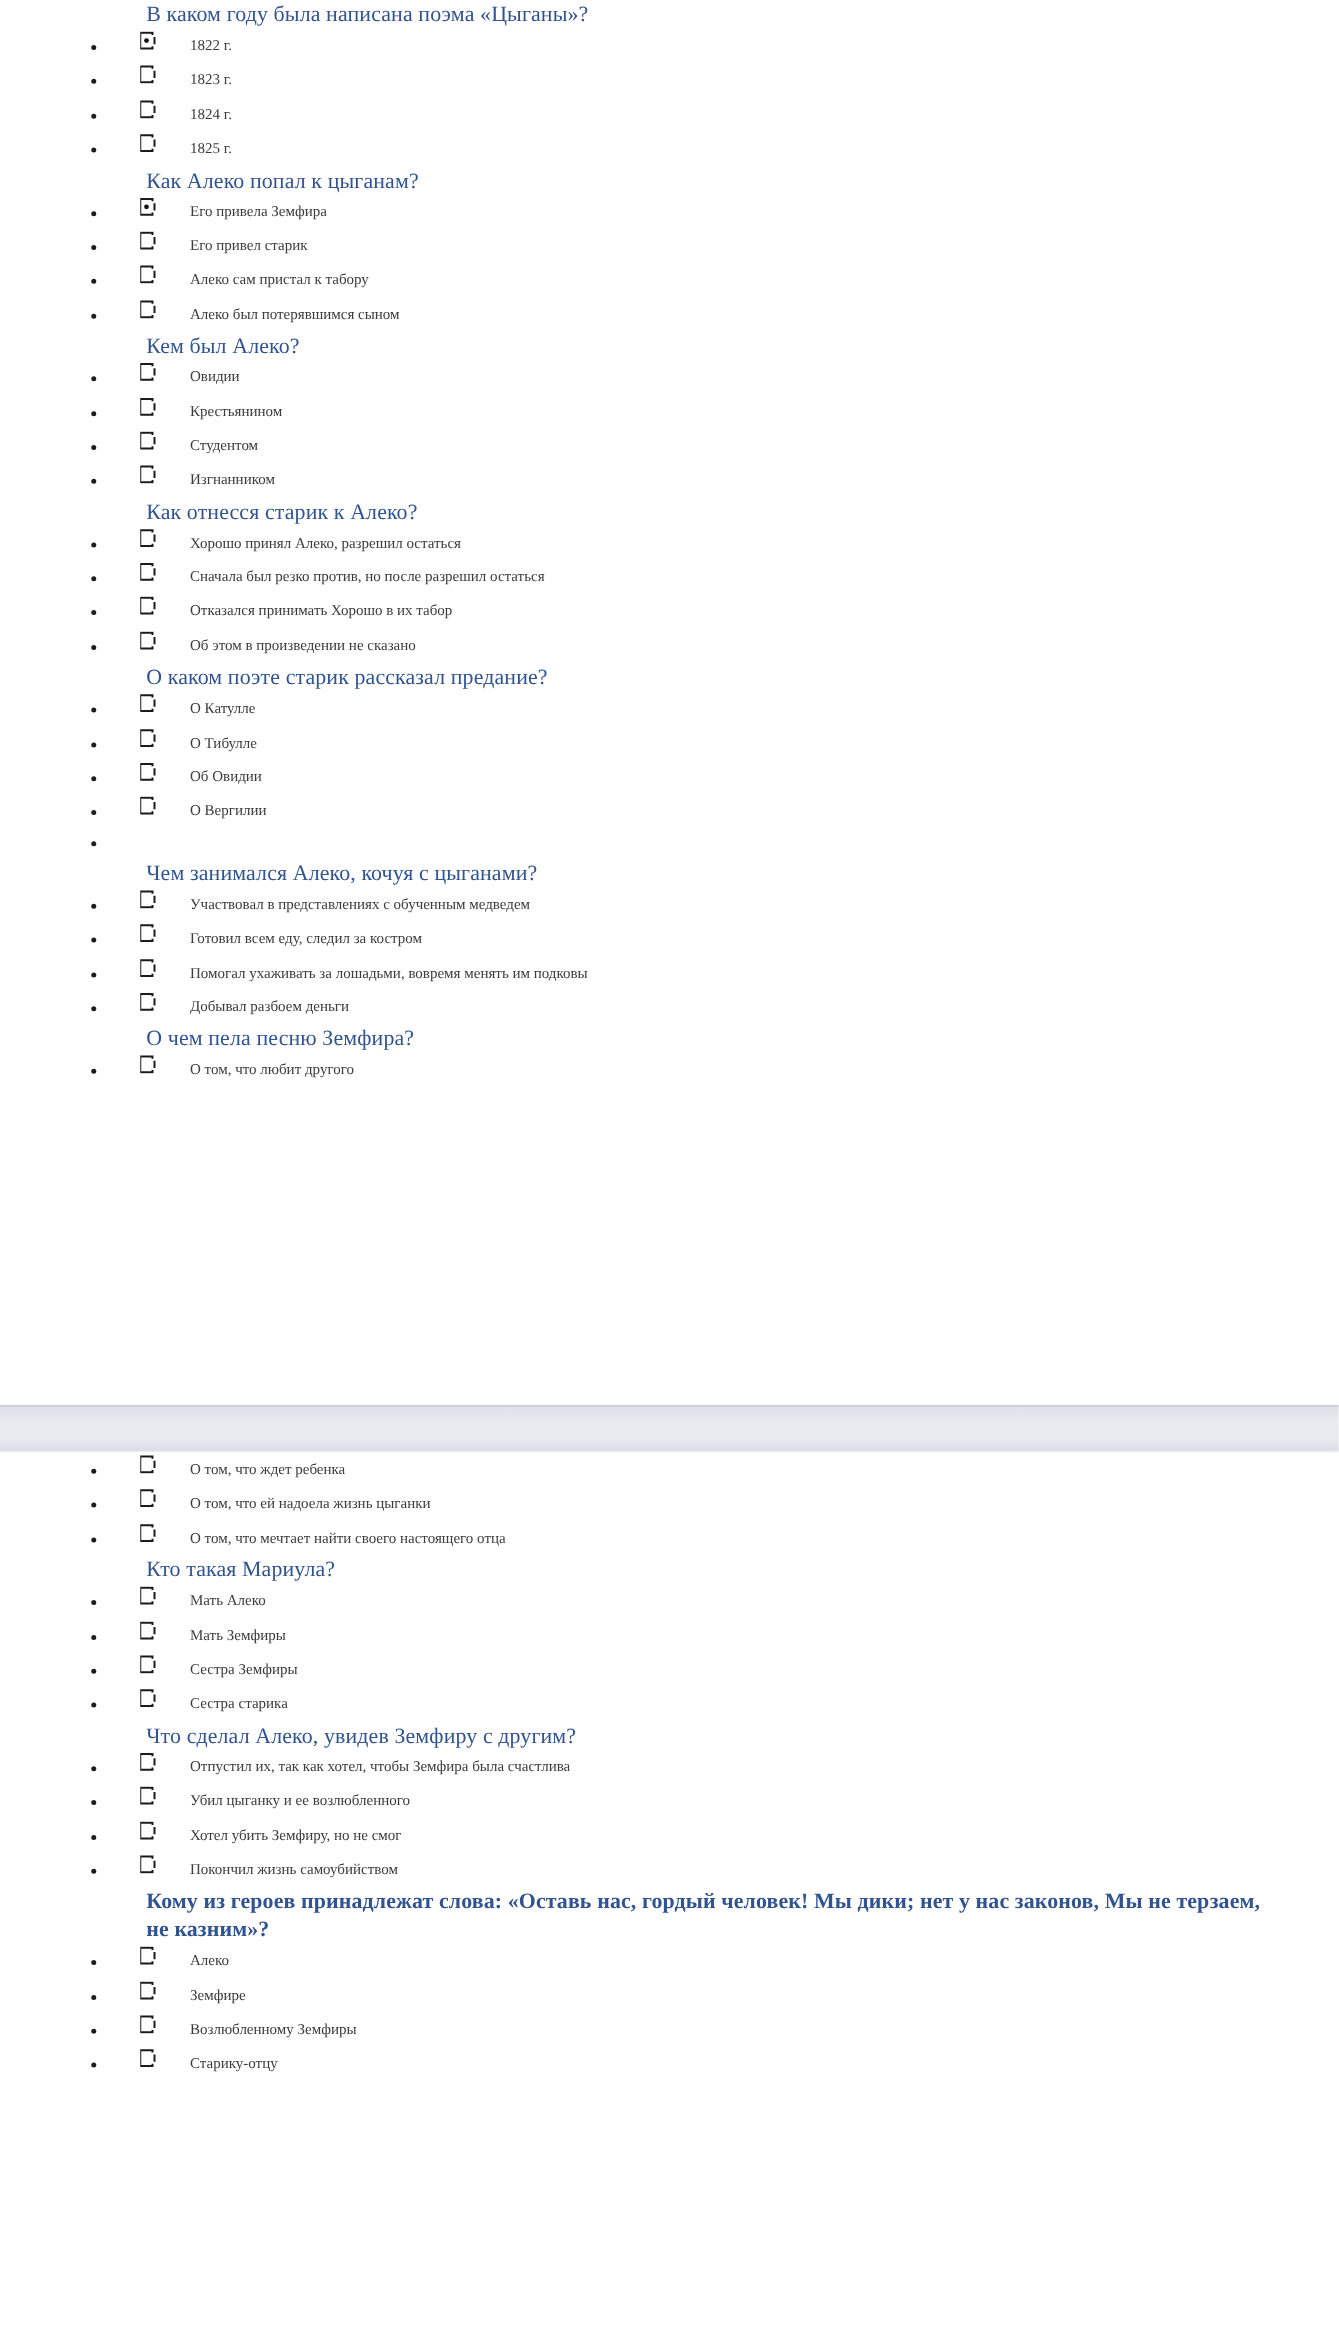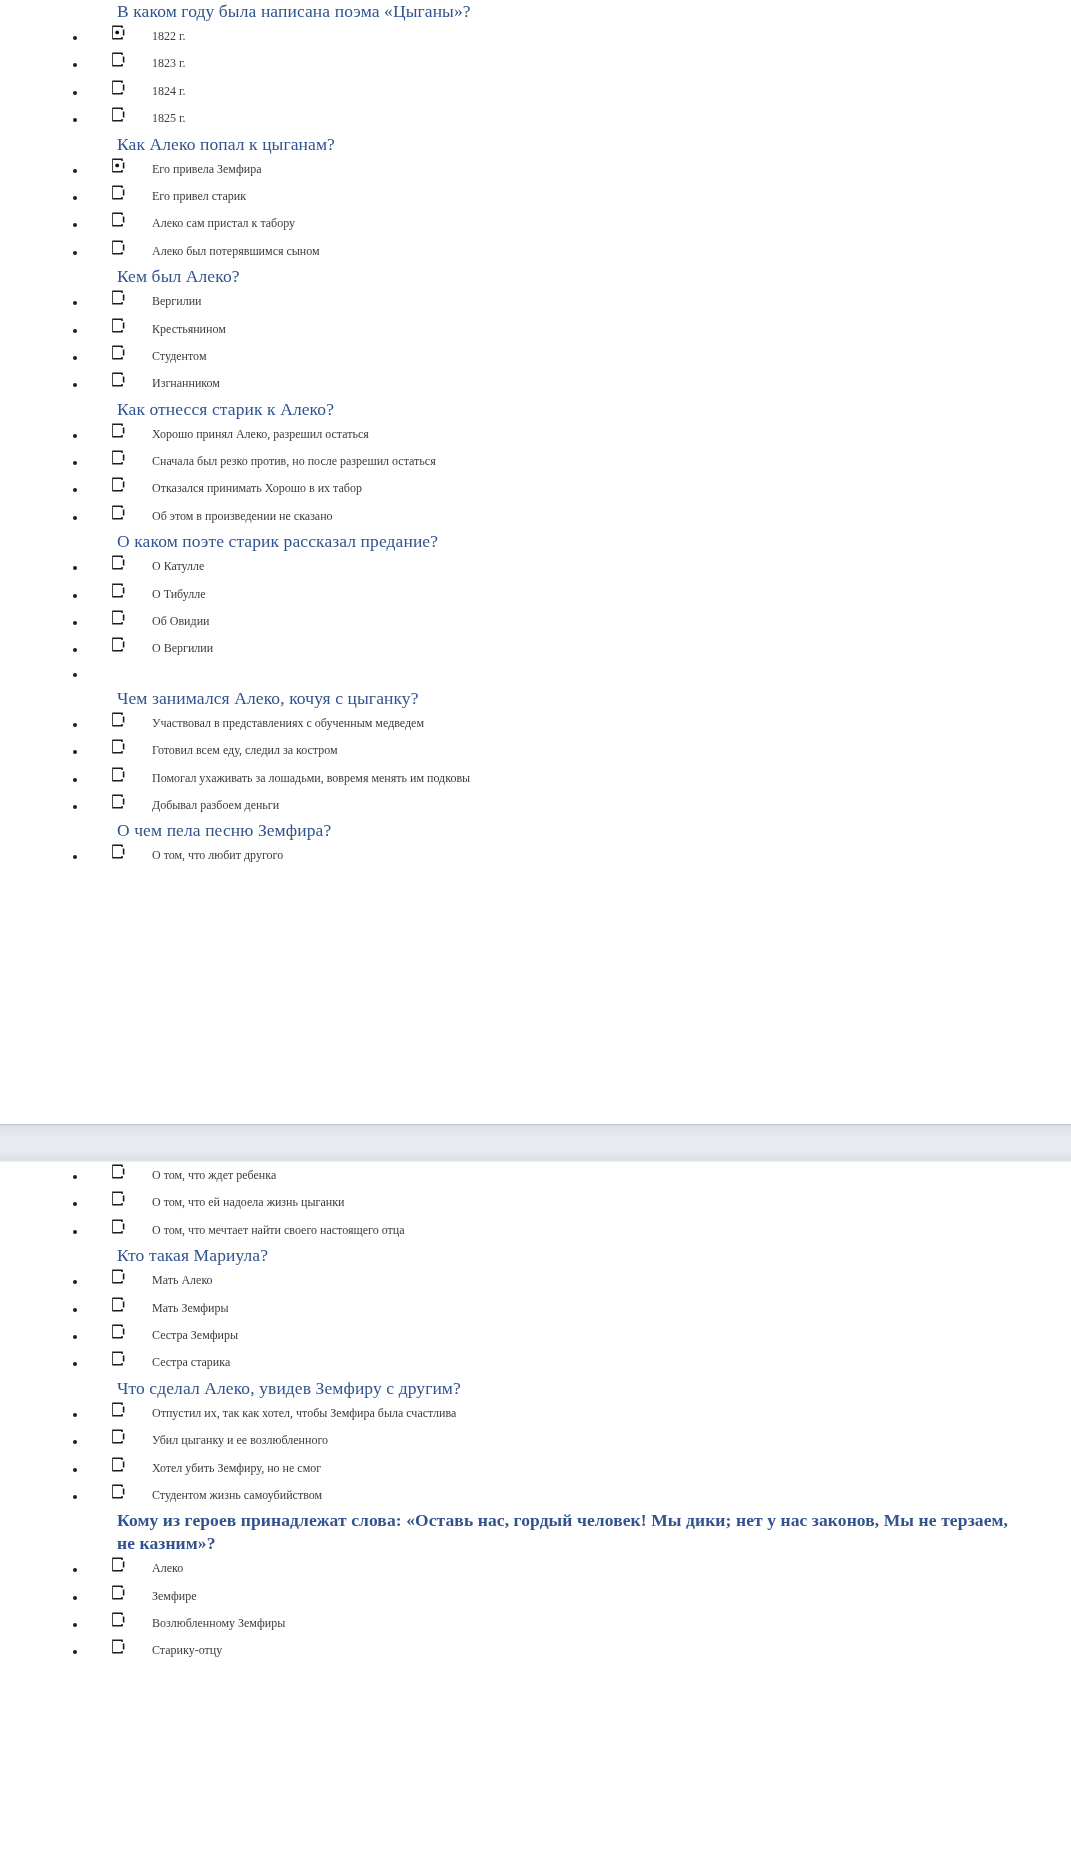--- a/index.html
+++ b/index.html
@@ -182,21 +182,21 @@
           <span class="olabel">Алеко был потерявшимся сыном</span>
         </li>
         <li class="question">Кем был Алеко?</li>
         <li class="option">
           <span class="bullet"></span>
           <span class="radio">
             <svg width="15" height="15" viewBox="0 0 15 15">
               <path d="M2.2 0.4 H12.8 V3.0 H11.2 V2.0 H3.0 V13.0 H11.2 V12.0 H12.8 V14.6 H2.2 Z M12.8 4.6 H14.4 V10.4 H12.8 Z" fill="#1b1b1b"></path>
             </svg>
           </span>
-          <span class="olabel">Вергилии</span>
+          <span class="olabel">Овидии</span>
         </li>
         <li class="option">
           <span class="bullet"></span>
           <span class="radio">
             <svg width="15" height="15" viewBox="0 0 15 15">
               <path d="M2.2 0.4 H12.8 V3.0 H11.2 V2.0 H3.0 V13.0 H11.2 V12.0 H12.8 V14.6 H2.2 Z M12.8 4.6 H14.4 V10.4 H12.8 Z" fill="#1b1b1b"></path>
             </svg>
           </span>
           <span class="olabel">Крестьянином</span>
         </li>
@@ -288,21 +288,21 @@
           <span class="radio">
             <svg width="15" height="15" viewBox="0 0 15 15">
               <path d="M2.2 0.4 H12.8 V3.0 H11.2 V2.0 H3.0 V13.0 H11.2 V12.0 H12.8 V14.6 H2.2 Z M12.8 4.6 H14.4 V10.4 H12.8 Z" fill="#1b1b1b"></path>
             </svg>
           </span>
           <span class="olabel">О Вергилии</span>
         </li>
         <li class="option empty">
           <span class="bullet"></span>
         </li>
-        <li class="question">Чем занимался Алеко, кочуя с цыганку?</li>
+        <li class="question">Чем занимался Алеко, кочуя с цыганами?</li>
         <li class="option">
           <span class="bullet"></span>
           <span class="radio">
             <svg width="15" height="15" viewBox="0 0 15 15">
               <path d="M2.2 0.4 H12.8 V3.0 H11.2 V2.0 H3.0 V13.0 H11.2 V12.0 H12.8 V14.6 H2.2 Z M12.8 4.6 H14.4 V10.4 H12.8 Z" fill="#1b1b1b"></path>
             </svg>
           </span>
           <span class="olabel">Участвовал в представлениях с обученным медведем</span>
         </li>
         <li class="option">
@@ -441,21 +441,21 @@
           </span>
           <span class="olabel">Хотел убить Земфиру, но не смог</span>
         </li>
         <li class="option">
           <span class="bullet"></span>
           <span class="radio">
             <svg width="15" height="15" viewBox="0 0 15 15">
               <path d="M2.2 0.4 H12.8 V3.0 H11.2 V2.0 H3.0 V13.0 H11.2 V12.0 H12.8 V14.6 H2.2 Z M12.8 4.6 H14.4 V10.4 H12.8 Z" fill="#1b1b1b"></path>
             </svg>
           </span>
-          <span class="olabel">Студентом жизнь самоубийством</span>
+          <span class="olabel">Покончил жизнь самоубийством</span>
         </li>
         <li class="question multiline">Кому из героев принадлежат слова: «Оставь нас, гордый человек! Мы дики; нет у нас законов, Мы не терзаем, не казним»?</li>
         <li class="option">
           <span class="bullet"></span>
           <span class="radio">
             <svg width="15" height="15" viewBox="0 0 15 15">
               <path d="M2.2 0.4 H12.8 V3.0 H11.2 V2.0 H3.0 V13.0 H11.2 V12.0 H12.8 V14.6 H2.2 Z M12.8 4.6 H14.4 V10.4 H12.8 Z" fill="#1b1b1b"></path>
             </svg>
           </span>
           <span class="olabel">Алеко</span>

